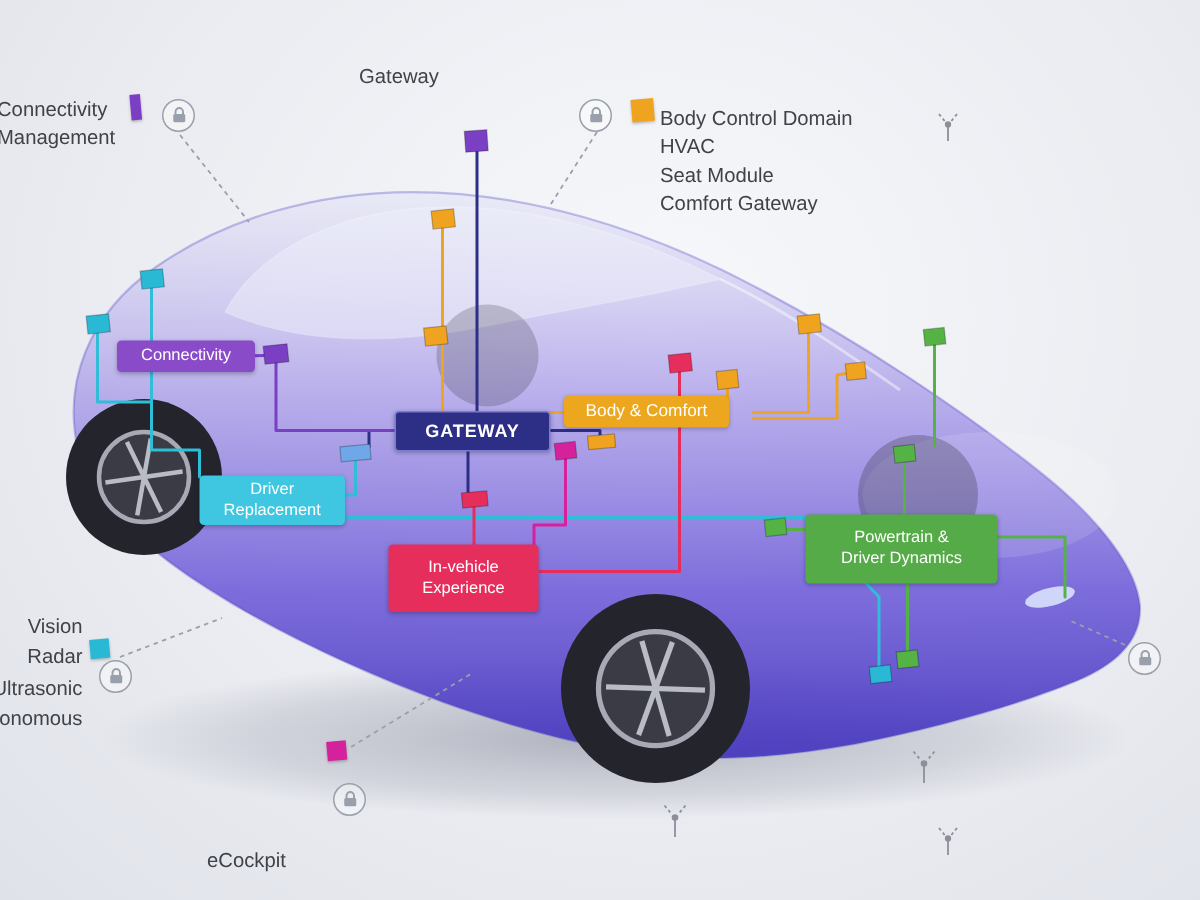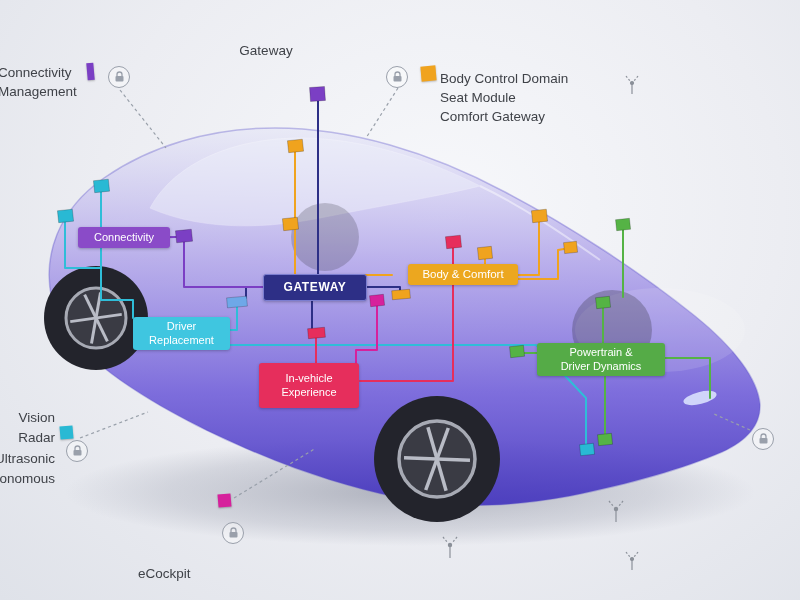--- a/index.html
+++ b/index.html
@@ -14,24 +14,24 @@
   .domain {
     position:absolute; color:#fff; display:flex; flex-direction:column;
     align-items:center; justify-content:center; text-align:center;
     border-radius:3px; font-size:11px; line-height:1.25; z-index:6;
     box-shadow:0 1px 3px rgba(20,20,40,.3);
   }
   .domain span { white-space:nowrap; }
   .d-connectivity { left:78px;  top:227px; width:92px;  height:21px; background:#8a4bc8; }
   .d-gateway     { left:263px; top:274px; width:102px; height:25px; background:#2d2f86;
                    border:1px solid #7b7dd0; font-size:12px; font-weight:bold; letter-spacing:.6px; }
-  .d-body        { left:408px; top:264px; width:110px; height:21px; background:#eca71f; font-size:11.5px; }
+  .d-body        { left:376px; top:264px; width:110px; height:21px; background:#eca71f; font-size:11.5px; }
   .d-driver      { left:133px; top:317px; width:97px;  height:33px; background:#3fc6e0; }
   .d-invehicle   { left:259px; top:363px; width:100px; height:45px; background:#e62e5c; }
-  .d-powertrain  { left:537px; top:343px; width:128px; height:33px; background:#55ab47; }
+  .d-powertrain  { left:537px; top:343px; width:128px; height:46px; background:#55ab47; }
   .lock {
     position:absolute; width:22px; height:22px; border:1.5px solid #9aa0ab; border-radius:50%;
     display:flex; align-items:center; justify-content:center;
     background:rgba(255,255,255,.4); box-sizing:border-box; z-index:5;
   }
   .sq { position:absolute; z-index:5; box-shadow:0 1px 2px rgba(0,0,0,.25); transform:rotate(-5deg); }
   .sq-purple  { background:#7b3fc4; }
   .sq-orange  { background:#f0a31e; }
   .sq-teal    { background:#29b9d4; }
   .sq-magenta { background:#d6219c; }
@@ -204,20 +204,21 @@
 
   <div class="lock" style="left:386px; top:66px;">
     <svg width="11" height="12" viewBox="0 0 11 12">
       <path d="M3 5 V3.5 a2.5 2.5 0 0 1 5 0 V5" fill="none" stroke="#9aa0ab" stroke-width="1.3"></path>
       <rect x="1.5" y="5" width="8" height="5.5" rx="1" fill="#9aa0ab"></rect>
     </svg>
   </div>
   <div class="sq sq-orange" style="left:421px; top:66px; width:15px; height:15px;"></div>
   <div class="label" style="left:440px; top:70px;">
     <div>Body Control Domain</div>
+    <div>HVAC</div>
     <div>Seat Module</div>
     <div>Comfort Gateway</div>
   </div>
 
   <div class="label lbl-right" style="left:-70px; top:408px; width:125px; line-height:1.5;">
     <div>Vision</div>
     <div>Radar</div>
     <div>Ultrasonic</div>
     <div>Autonomous</div>
   </div>

